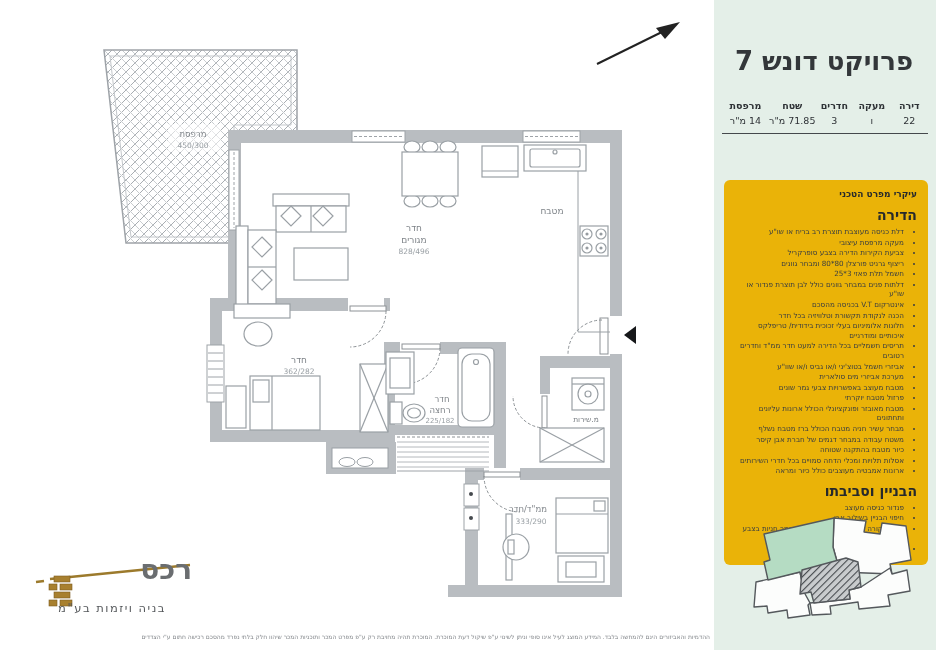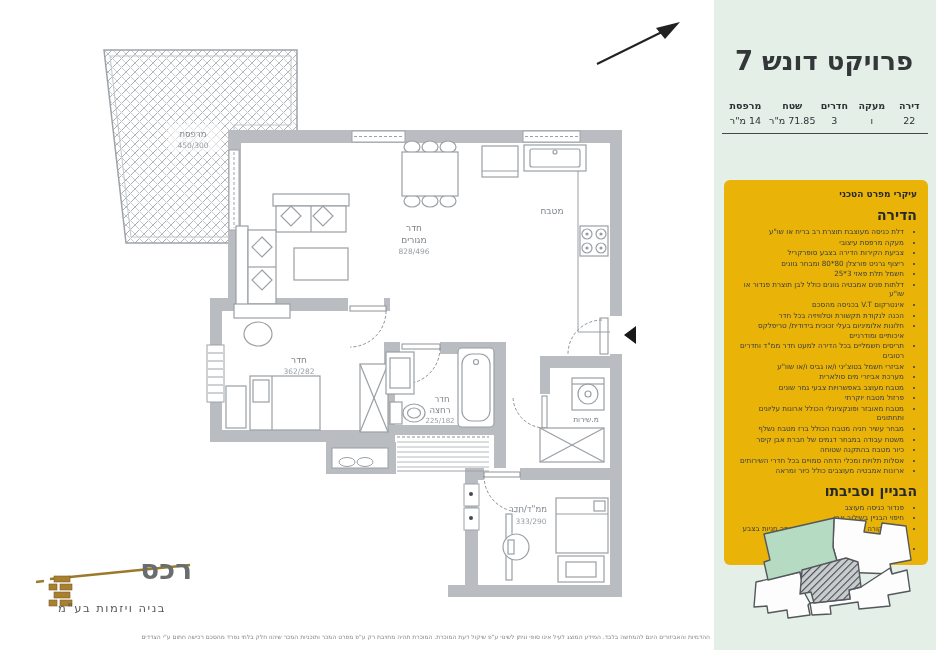--- a/index.html
+++ b/index.html
@@ -264,21 +264,21 @@
 
     <div class="spec-box">
       <div class="spec-title">עיקרי מפרט הטכני</div>
       <div class="spec-heading">הדירה</div>
       <ul>
           <li>דלת כניסה מעוצבת תוצרת רב בריח או שו"ע</li>
           <li>מעקה מרפסת עיצובי</li>
           <li>צביעת הקירות הדירה בצבע סופרקריל</li>
           <li>ריצוף גרניט פורצלן 80*80 ומבחר גוונים</li>
           <li>חשמל תלת פאזי 3*25</li>
-          <li>דלתות פנים אמבטיה גוונים כולל לבן תוצרת פנדור או שו"ע</li>
+          <li>דלתות פנים במבחר גוונים כולל לבן תוצרת פנדור או שו"ע</li>
           <li>אינטרקום V.T בכניסה מהסכם</li>
           <li>הכנה לנקודת תקשורת וטלוויזיה בכל חדר</li>
           <li>חלונות אלומיניום בעלי זכוכית בידודית/ טריפלקס איכותיים ומודרניים</li>
           <li>תריסים חשמליים בכל הדירה למעט חדר ממ"ד וחדרים רטובים</li>
           <li>אביזרי חשמל בטוצ'יני ו/או גביס ו/או שוו"ע</li>
           <li>מערכת אביזרי מים סולארית</li>
           <li>מטבח מעוצב באפשרויות צבעי גמר שונים</li>
           <li>פרזול מטבח יוקרתי</li>
           <li>מטבח מאובזר ופונקציונלי הכולל ארונות עליונים ותחתונים</li>
           <li>מבחר עשיר חניה מטבח הכולל ברז מטבח נשלף</li>

